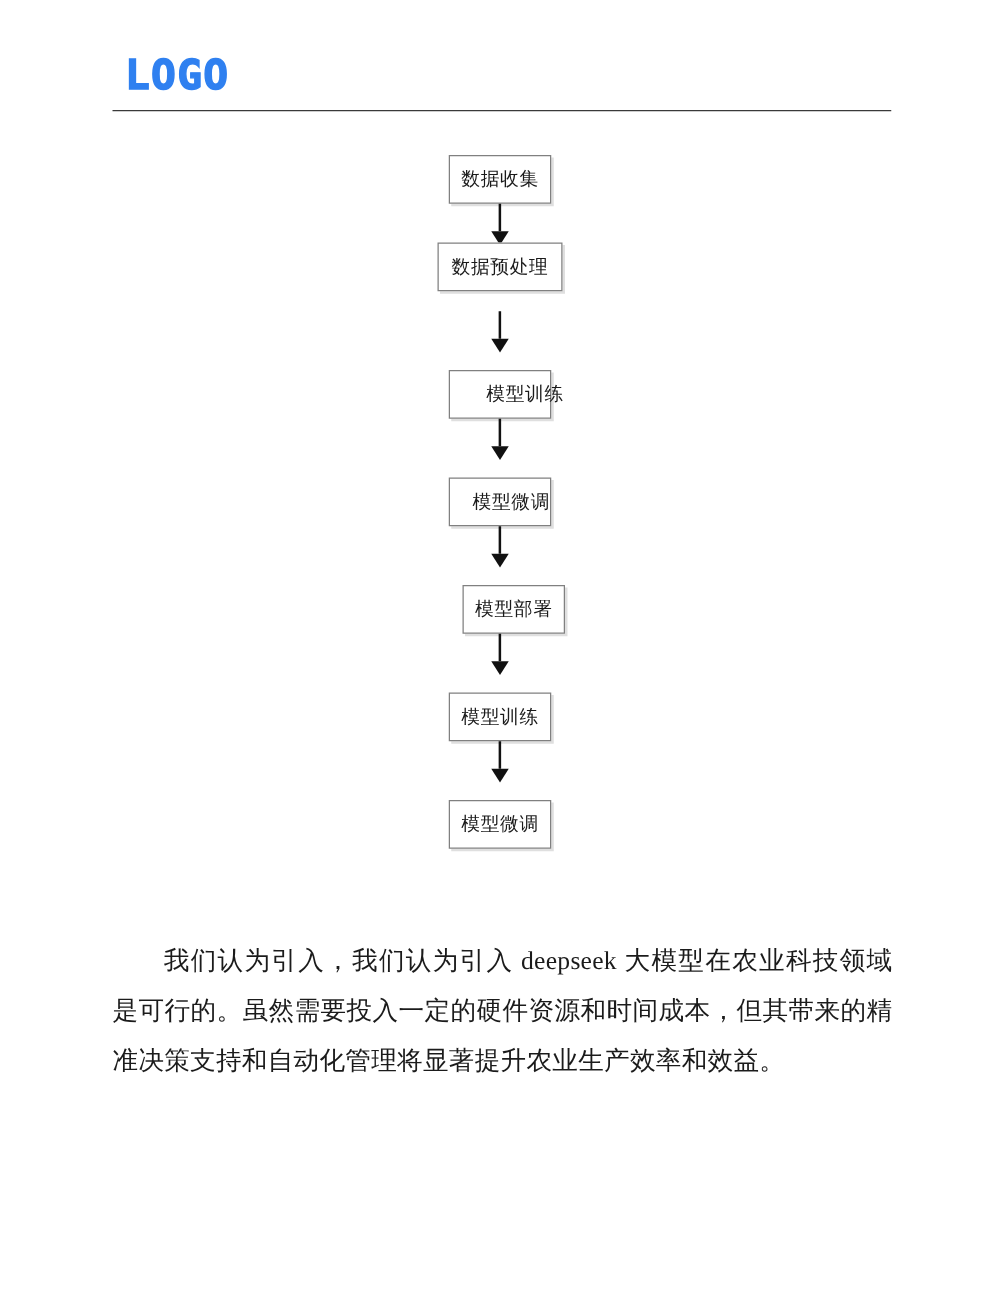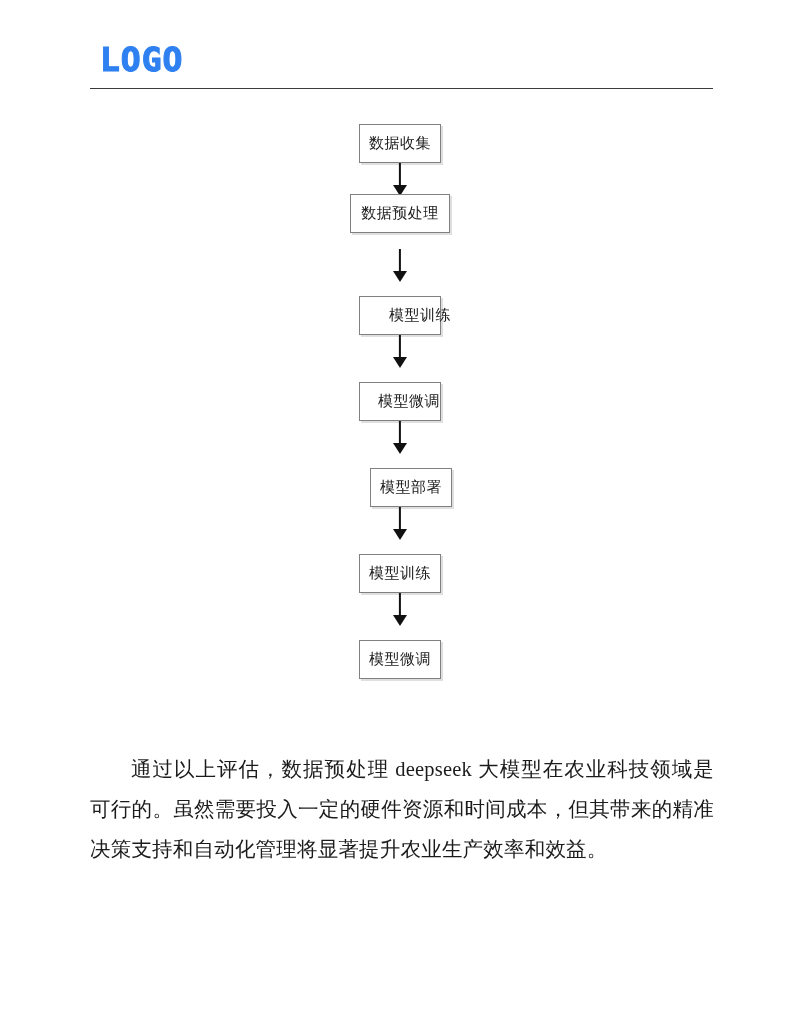--- a/index.html
+++ b/index.html
@@ -175,13 +175,13 @@
     <div class="arrow-shaft" style="height:22px;"></div>
     <div class="arrow-head"></div>
   </div>
 
   <div class="flow-step w-narrow" style="top:530px;">
     <span class="step-label">模型微调</span>
   </div>
 
 </div>
 
-<p class="body-paragraph">通过以上评估，数据预处理 deepseek 大模型在农业科技领域是可行的。虽然需要投入一定的硬件资源和时间成本，但其带来的精准决策支持和自动化管理将显著提升农业生产效率和效益。</p>
+<p class="body-paragraph">我们认为引入，我们认为引入 deepseek 大模型在农业科技领域是可行的。虽然需要投入一定的硬件资源和时间成本，但其带来的精准决策支持和自动化管理将显著提升农业生产效率和效益。</p>
 
 </body></html>

